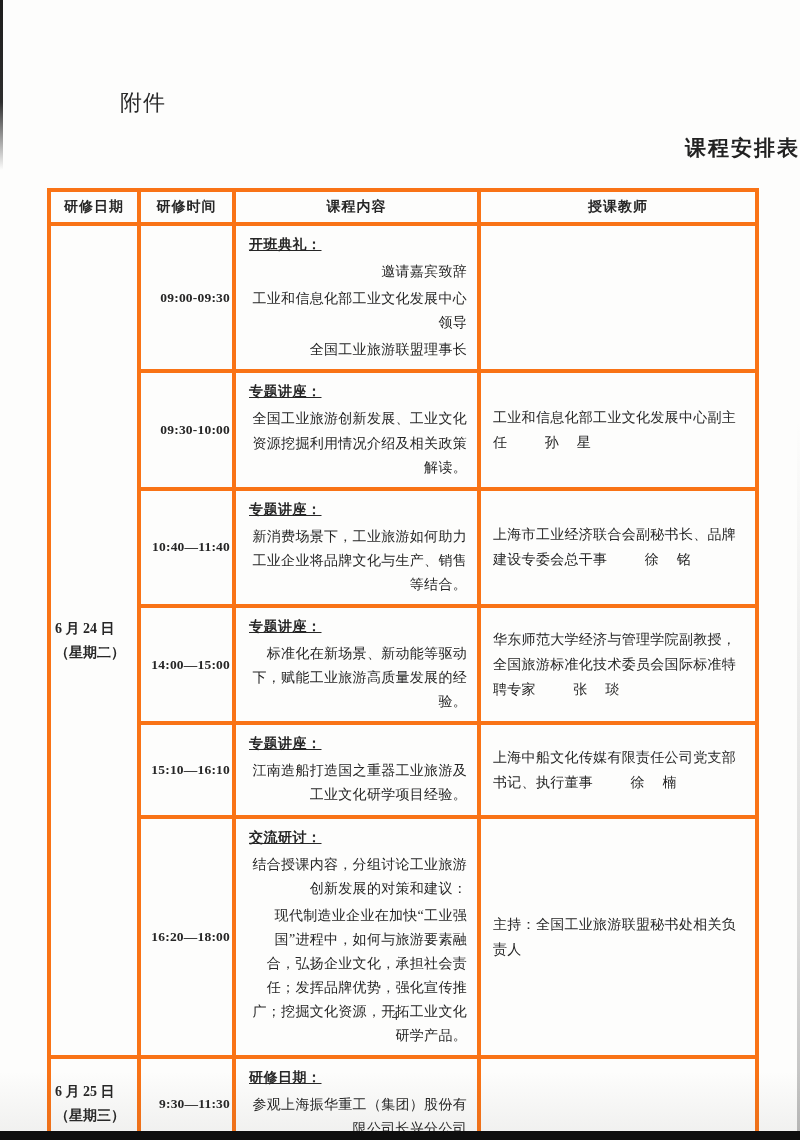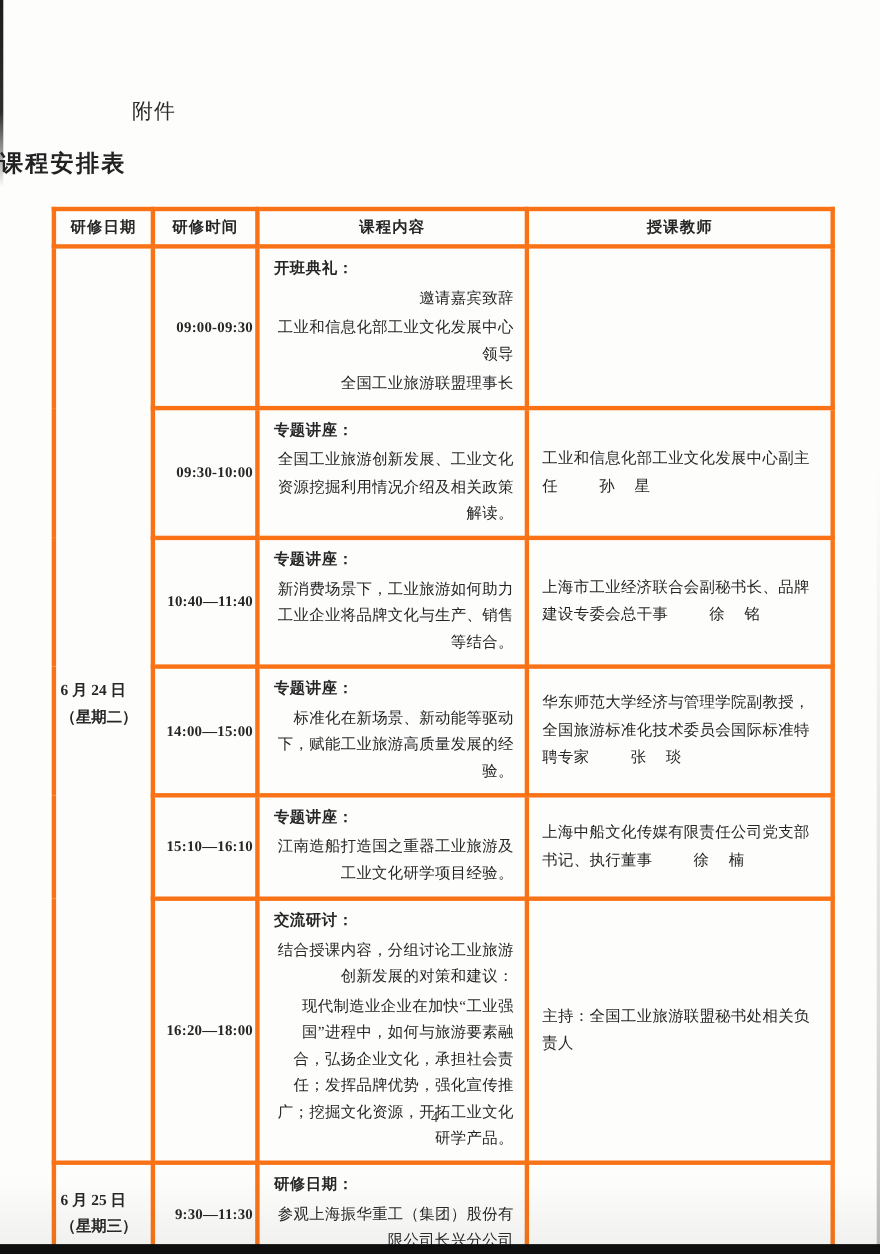--- a/index.html
+++ b/index.html
@@ -27,25 +27,25 @@
   .scan-bottom-shade {
     position: absolute; left: 0; bottom: 9px; width: 800px; height: 60px;
     background: linear-gradient(to bottom, rgba(80,80,75,0) 0%, rgba(80,80,75,0.07) 100%);
   }
   .scan-bottom {
     position: absolute; left: 0; bottom: 0; width: 800px; height: 9px;
     background: #0e0e0e;
   }
   .attachment {
     position: absolute; left: 120px; top: 88px;
-    font-size: 19px; letter-spacing: 1px; color: #2b2b2b;
+    font-size: 22px; letter-spacing: 1px; color: #2b2b2b;
   }
   .title {
     position: absolute; left: 0; top: 134px; width: 800px;
-    margin: 0; text-align: left;
+    margin: 0; text-align: right;
     font-size: 21px; font-weight: bold; letter-spacing: 2px; color: #222;
   }
   table.schedule {
     position: absolute; left: 47px; top: 188px;
     width: 708px;
     border-collapse: collapse;
     table-layout: fixed;
     font-size: 14px;
   }
   table.schedule th, table.schedule td {
@@ -67,21 +67,21 @@
     text-align: right; vertical-align: middle;
     font-weight: bold; font-size: 13.5px;
     padding: 0 2px;
     letter-spacing: 0.2px;
   }
   td.content {
     vertical-align: middle;
     padding: 7px 10px 7px 13px;
     line-height: 1.72;
   }
-  td.content .hd { font-weight: bold; letter-spacing: 0.5px; }
+  td.content .hd { font-weight: bold; letter-spacing: 0.5px; text-decoration: underline; }
   td.content p { margin: 3px 0 0 0; letter-spacing: 0.3px; text-align: right; }
   td.teacher {
     vertical-align: middle;
     padding: 6px 10px 6px 12px;
     line-height: 1.8; letter-spacing: 0.3px;
   }
   td.teacher .tname { display: inline-block; margin-left: 2.4em; letter-spacing: 2px; }
   tr.h1 { height: 133px; }
   tr.h2 { height: 90px; }
   tr.h3 { height: 95px; }

